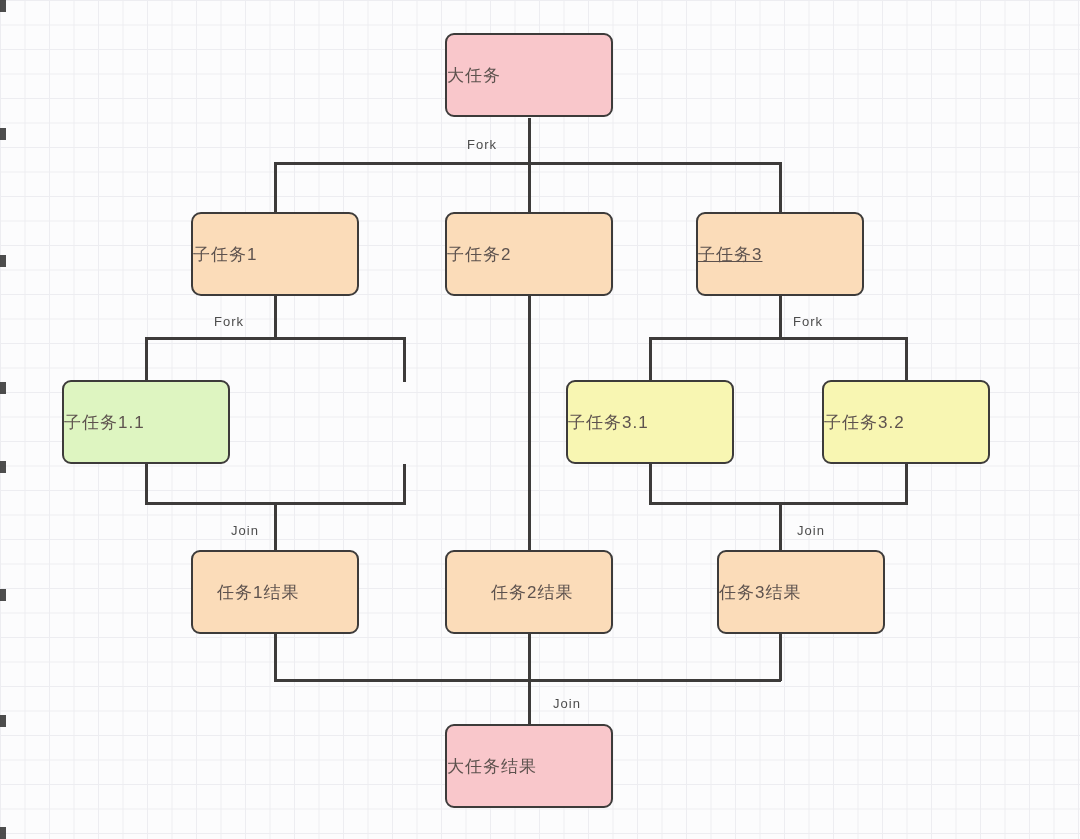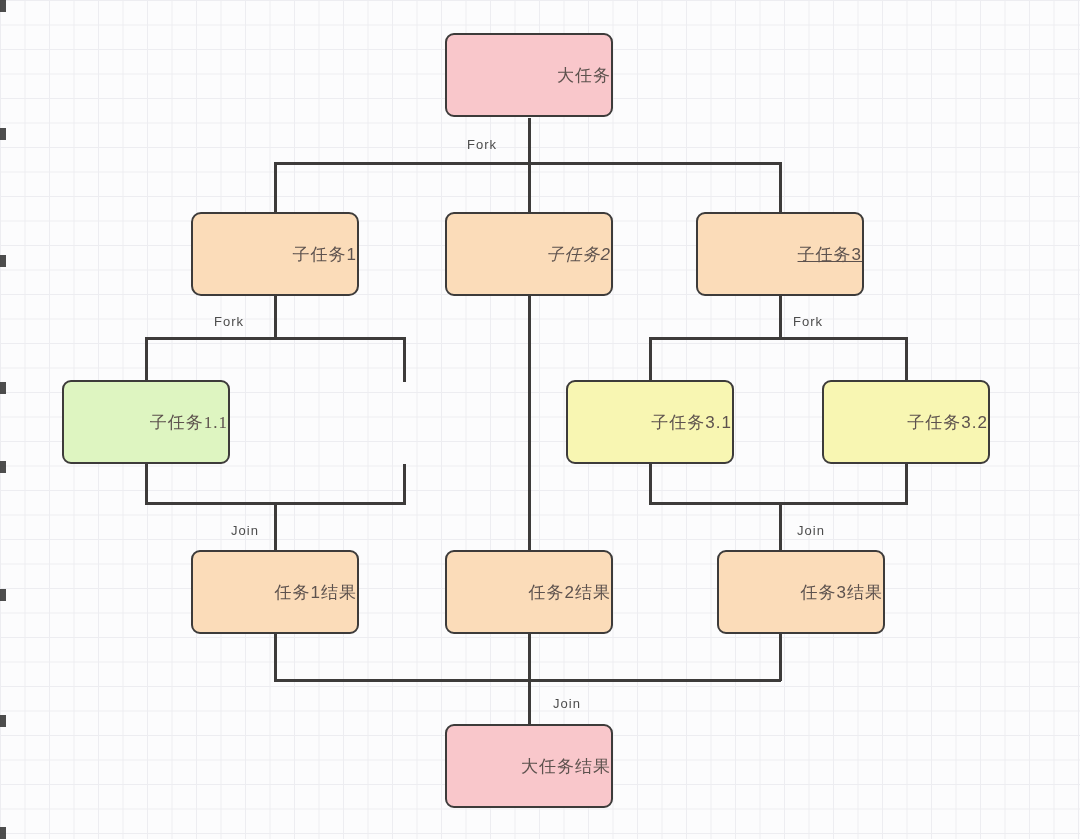--- a/index.html
+++ b/index.html
@@ -15,21 +15,21 @@
     background-image:
       linear-gradient(to right,#ededf1 1px,transparent 1px),
       linear-gradient(to bottom,#ededf1 1px,transparent 1px);
     background-size:24.5px 24.5px;
   }
   .node{
     position:absolute;
     width:168px;height:84px;
     border:2.5px solid #3d3b3a;
     border-radius:9px;
-    display:flex;align-items:center;justify-content:flex-end;
+    display:flex;align-items:center;justify-content:flex-start;
     box-sizing:border-box;
     font-size:17px;
     color:#5d524e;
     letter-spacing:1px;
   }
   .line{position:absolute;background:#3d3b3a;}
   .hline{height:3px;}
   .vline{width:3px;}
   .edge-label{
     position:absolute;
@@ -89,36 +89,36 @@
   <div class="edge-label" style="left:205px;top:518px">Join</div>
   <div class="edge-label" style="left:771px;top:518px">Join</div>
   <div class="edge-label" style="left:527px;top:691px">Join</div>
 
   <div class="node" style="left: 445px; top: 33px; background-color: rgb(249, 199, 203);">
     <span>大任务</span>
   </div>
   <div class="node" style="left: 191px; top: 212px; background-color: rgb(251, 220, 185); border-radius: 10px;">
     <span>子任务1</span>
   </div>
-  <div class="node" style="left: 445px; top: 212px; background-color: rgb(251, 220, 185); font-style: italic;">
+  <div class="node" style="left: 445px; top: 212px; background-color: rgb(251, 220, 185);">
     <span>子任务2</span>
   </div>
   <div class="node" style="left: 696px; top: 212px; background-color: rgb(251, 220, 185); text-decoration: underline;">
     <span>子任务3</span>
   </div>
-  <div class="node" style="left: 62px; top: 380px; background-color: rgb(222, 245, 193); font-family: Liberation Serif, serif;">
+  <div class="node" style="left: 62px; top: 380px; background-color: rgb(222, 245, 193);">
     <span>子任务1.1</span>
   </div>
   <div class="node" style="left: 566px; top: 380px; background-color: rgb(248, 246, 178);">
     <span>子任务3.1</span>
   </div>
   <div class="node" style="left: 822px; top: 380px; background-color: rgb(248, 246, 178);">
     <span>子任务3.2</span>
   </div>
-  <div class="node" style="left: 191px; top: 550px; background-color: rgb(251, 220, 185);">
+  <div class="node" style="left: 191px; top: 550px; background-color: rgb(251, 220, 185); padding-left: 24px;">
     <span>任务1结果</span>
   </div>
   <div class="node" style="left: 445px; top: 550px; background-color: rgb(251, 220, 185); padding-left: 44px;">
     <span>任务2结果</span>
   </div>
   <div class="node" style="left: 717px; top: 550px; background-color: rgb(251, 220, 185);">
     <span>任务3结果</span>
   </div>
   <div class="node" style="left: 445px; top: 724px; background-color: rgb(249, 199, 203);">
     <span>大任务结果</span>

